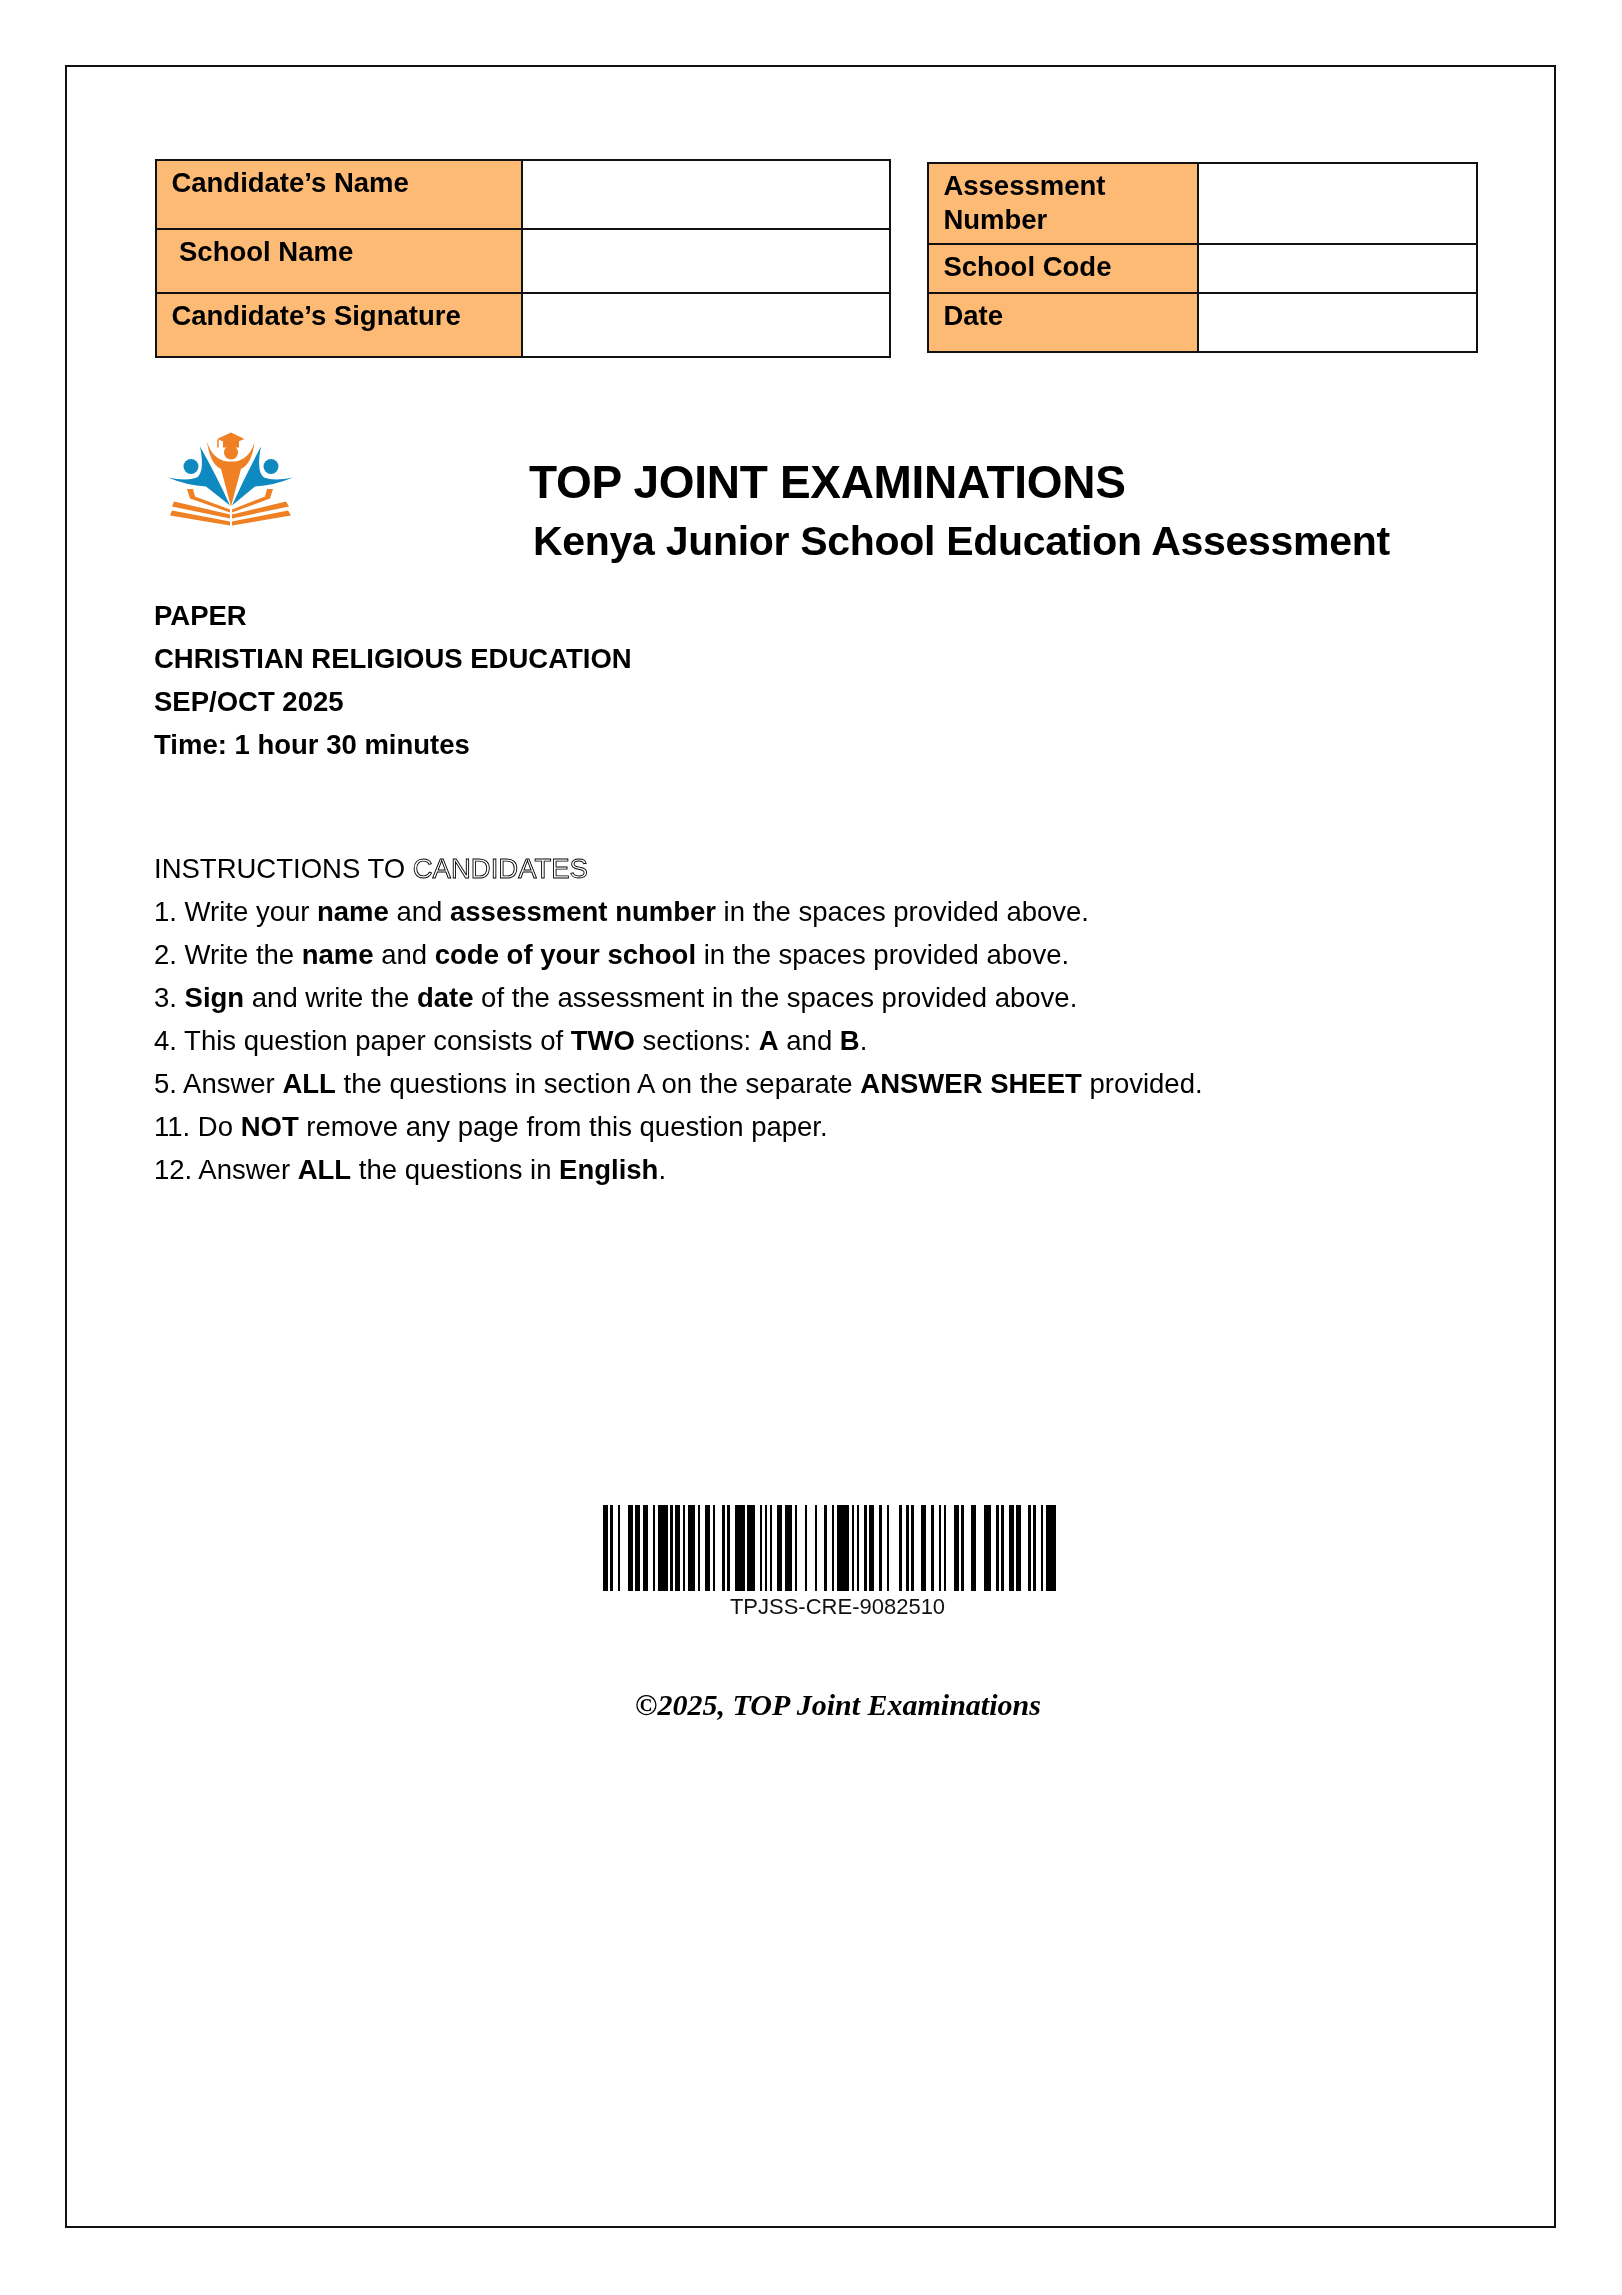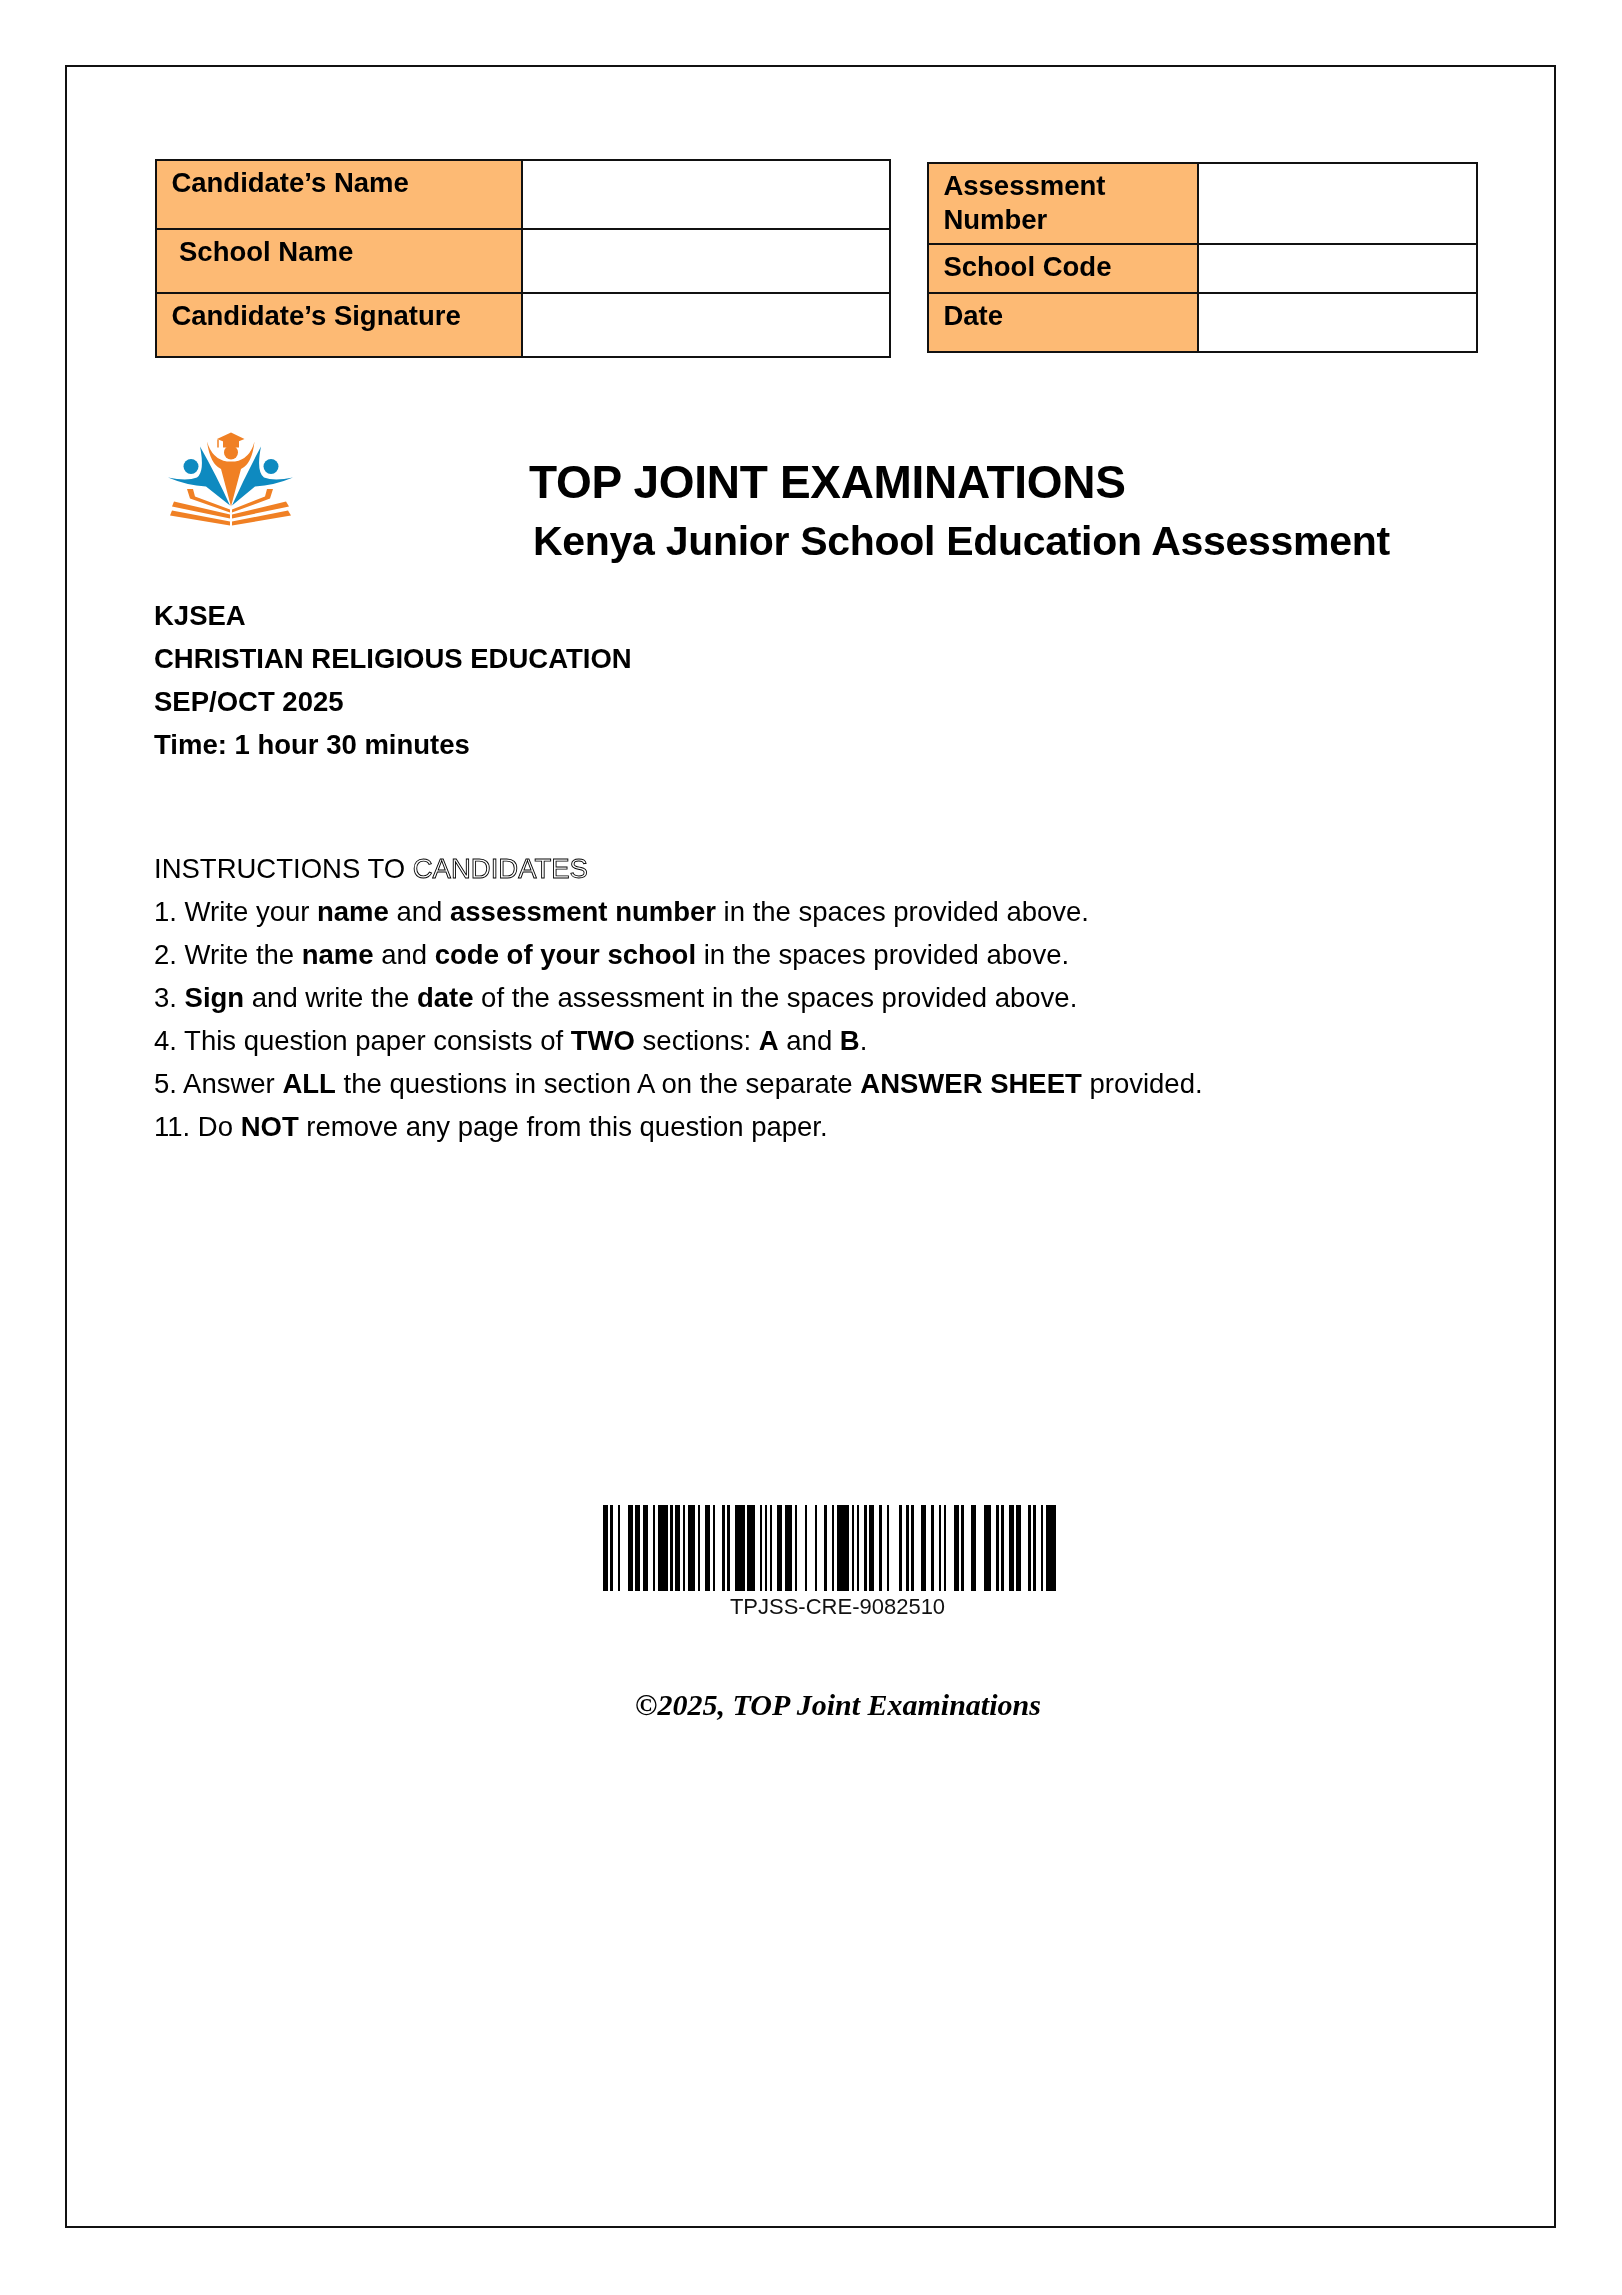--- a/index.html
+++ b/index.html
@@ -89,37 +89,38 @@
     <path d="M262,178 L150,200 L150,208 L268,188 Z" fill="#F08024"></path>
     <path d="M258,160 L150,186 L150,194 L264,170 Z" fill="#F08024"></path>
     <path d="M232,135 L220,135 L216,150 L150,176 L150,182 L226,154 Z" fill="#F08024"></path>
   </svg>
 </div>
 
 <div class="title">TOP JOINT EXAMINATIONS</div>
 <div class="subtitle">Kenya Junior School Education Assessment</div>
 
 <div class="meta">
-  <div>KJSEA</div>
+  <div>PAPER</div>
   <div>CHRISTIAN RELIGIOUS EDUCATION</div>
   <div>SEP/OCT 2025</div>
   <div>Time: 1 hour 30 minutes</div>
 </div>
 
 <div class="instr">
   <div>
     <span class="hdr">INSTRUCTIONS TO </span><span class="outline">CANDIDATES</span>
   </div>
   <div id="instr-list">
       <div><span>1. Write your </span><b>name</b><span> and </span><b>assessment number</b><span> in the spaces provided above.</span></div>
       <div><span>2. Write the </span><b>name</b><span> and </span><b>code of your school</b><span> in the spaces provided above.</span></div>
       <div><span>3. </span><b>Sign</b><span> and write the </span><b>date</b><span> of the assessment in the spaces provided above.</span></div>
       <div><span>4. This question paper consists of </span><b>TWO</b><span> sections: </span><b>A</b><span> and </span><b>B</b><span>.</span></div>
       <div><span>5. Answer </span><b>ALL</b><span> the questions in section A on the separate </span><b>ANSWER SHEET</b><span> provided.</span></div>
       <div><span>11. Do </span><b>NOT</b><span> remove any page from this question paper.</span></div>
+      <div><span>12. Answer </span><b>ALL</b><span> the questions in </span><b>English</b><span>.</span></div>
     </div>
 </div>
 
 <div class="barcode" id="barcode">
     <span style="width: 5px; background: rgb(0, 0, 0);"></span>
     <span style="width: 2.5px; background: rgb(255, 255, 255);"></span>
     <span style="width: 2.5px; background: rgb(0, 0, 0);"></span>
     <span style="width: 5px; background: rgb(255, 255, 255);"></span>
     <span style="width: 2.5px; background: rgb(0, 0, 0);"></span>
     <span style="width: 7.5px; background: rgb(255, 255, 255);"></span>

